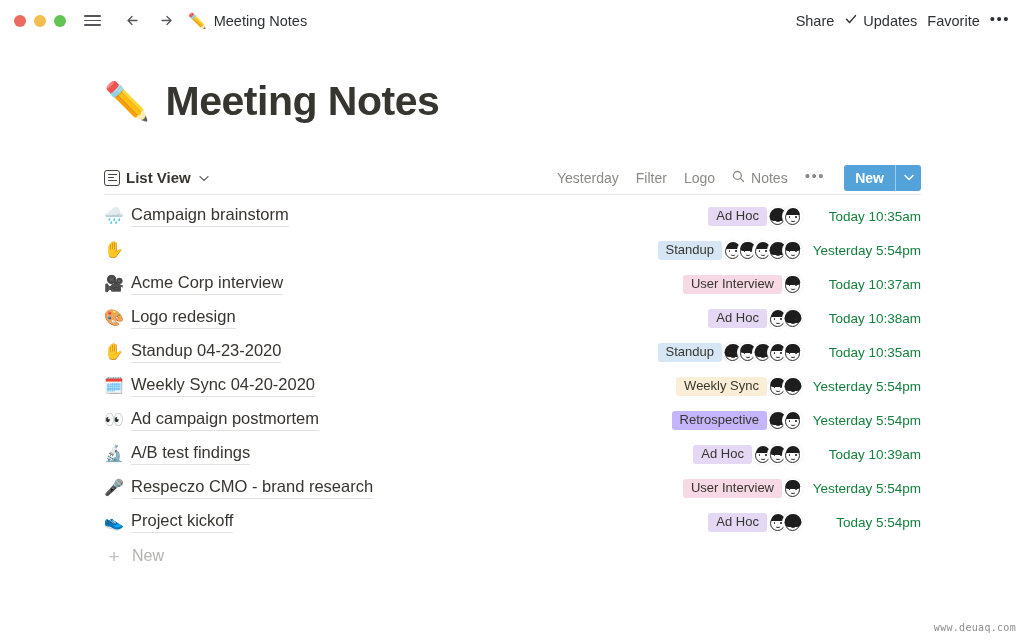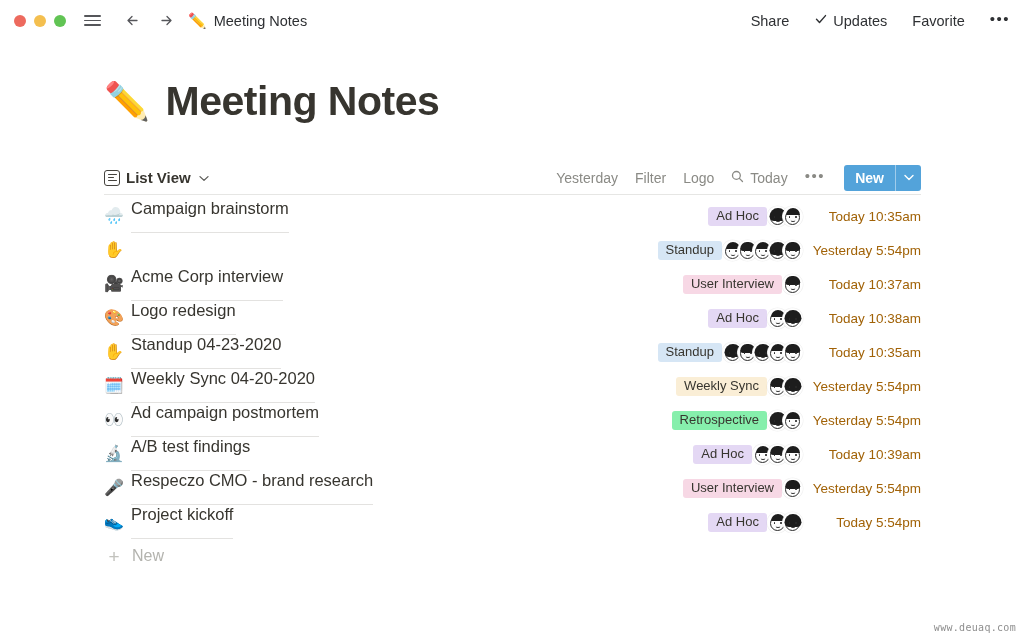--- a/index.html
+++ b/index.html
@@ -40,21 +40,21 @@
   .navarrows { display: flex; align-items: center; gap: 10px; margin-right: 10px; }
 
   .tb-doc {
     display: flex; align-items: center; gap: 7px;
     font-size: 14.5px; color: #2e3033; font-weight: 400;
   }
   .tb-doc .emo { font-size: 15px; line-height: 1; }
 
   .tb-right {
     margin-left: auto;
-    display: flex; align-items: center; gap: 25px;
+    display: flex; align-items: center; gap: 10px;
     font-size: 14.5px; color: #2e3033; justify-content: space-between;
   }
   .tb-right .item { display: flex; align-items: center; gap: 5px; cursor: default; }
   .tb-dots { letter-spacing: 1.5px; font-size: 15px; color: #2e3033; padding-bottom:4px;}
 
   
   .page { padding: 0 0 0 0; position: relative; }
   .inner { margin: 0 auto; width: 1024px; padding-left: 104px; padding-right: 103px; }
 
   .page-title {
@@ -114,21 +114,21 @@
   .rows { margin-top: 4px; }
   .row {
     display: flex; align-items: center;
     height: 34px;
   }
   .row .left { display: flex; align-items: center; gap: 9px; min-width: 0; }
   .row .emo { font-size: 16px; line-height: 1; width: 18px; text-align: center; }
   .row .title {
     font-size: 16.5px; color: #37352f;
     border-bottom: 1px solid #e3e2e0;
-    padding-bottom: 14px;
+    padding-bottom: 2px;
     white-space: nowrap;
   }
   .row .right {
     margin-left: auto; display: flex; align-items: center; gap: 0;
   }
 
   .tag {
     font-size: 13px; color: #37352f;
     padding: 2.5px 8px 3.5px 8px; border-radius: 3px; white-space: nowrap;
     line-height: 1;
@@ -162,21 +162,21 @@
   }
   .av .eyeL { left: 5.5px; }
   .av .eyeR { right: 5.5px; }
   .av .mouth {
     position: absolute; bottom: 4px; left: 50%; transform: translateX(-50%);
     width: 5px; height: 2.4px; border-bottom: 1.1px solid #2b2b2b;
     border-radius: 0 0 5px 5px;
   }
 
   .date {
-    font-size: 13.5px; color: #a16207; white-space: nowrap;
+    font-size: 13.5px; color: #15803d; white-space: nowrap;
     text-align: right; min-width: 118px;
   }
 
   .newrow {
     display: flex; align-items: center; gap: 10px;
     height: 34px; color: #b3b3ae; font-size: 16px;
     padding-left: 2px;
   }
   .newrow .plus { font-size: 19px; line-height: 1; color: #c2c2bd; width: 16px; text-align: center; }
 
@@ -265,21 +265,21 @@
         <span class="act">Yesterday</span>
         <span class="act">Filter</span>
         <span class="act">Logo</span>
         <span class="act search">
           <span>
             <svg width="13" height="13" viewBox="0 0 13 13" fill="none" stroke="#8a8a85" stroke-width="1.3" stroke-linecap="round">
                 <circle cx="5.4" cy="5.4" r="3.9"></circle>
                 <path d="M8.4 8.4l3.1 3.1"></path>
               </svg>
           </span>
-          <span>Today</span>
+          <span>Notes</span>
         </span>
         <span class="act dots">•••</span>
 
         <div class="newbtn">
           <span class="lbl">New</span>
           <span class="sep"></span>
           <span class="arrow">
             <svg width="10" height="7" viewBox="0 0 10 7" fill="none" stroke="#ffffff" stroke-width="1.4" stroke-linecap="round" stroke-linejoin="round">
                 <path d="M1 1.6l4 3.8 4-3.8"></path>
               </svg>
@@ -478,21 +478,21 @@
             </span>
             <span class="date">Yesterday 5:54pm</span>
           </div>
         </div>
         <div class="row">
           <div class="left">
             <span class="emo">👀</span>
             <span class="title">Ad campaign postmortem</span>
           </div>
           <div class="right">
-            <span class="tag" style="background: #86efac;">Retrospective</span>
+            <span class="tag" style="background: #c4b5fd;">Retrospective</span>
             <span class="avatars">
               <span class="av">
                 <span class="face"></span>
                 <span class="hair long"></span>
                 <span class="eyeL"></span>
                 <span class="eyeR"></span>
                 <span class="mouth"></span>
               </span>
               <span class="av">
                 <span class="face"></span>

